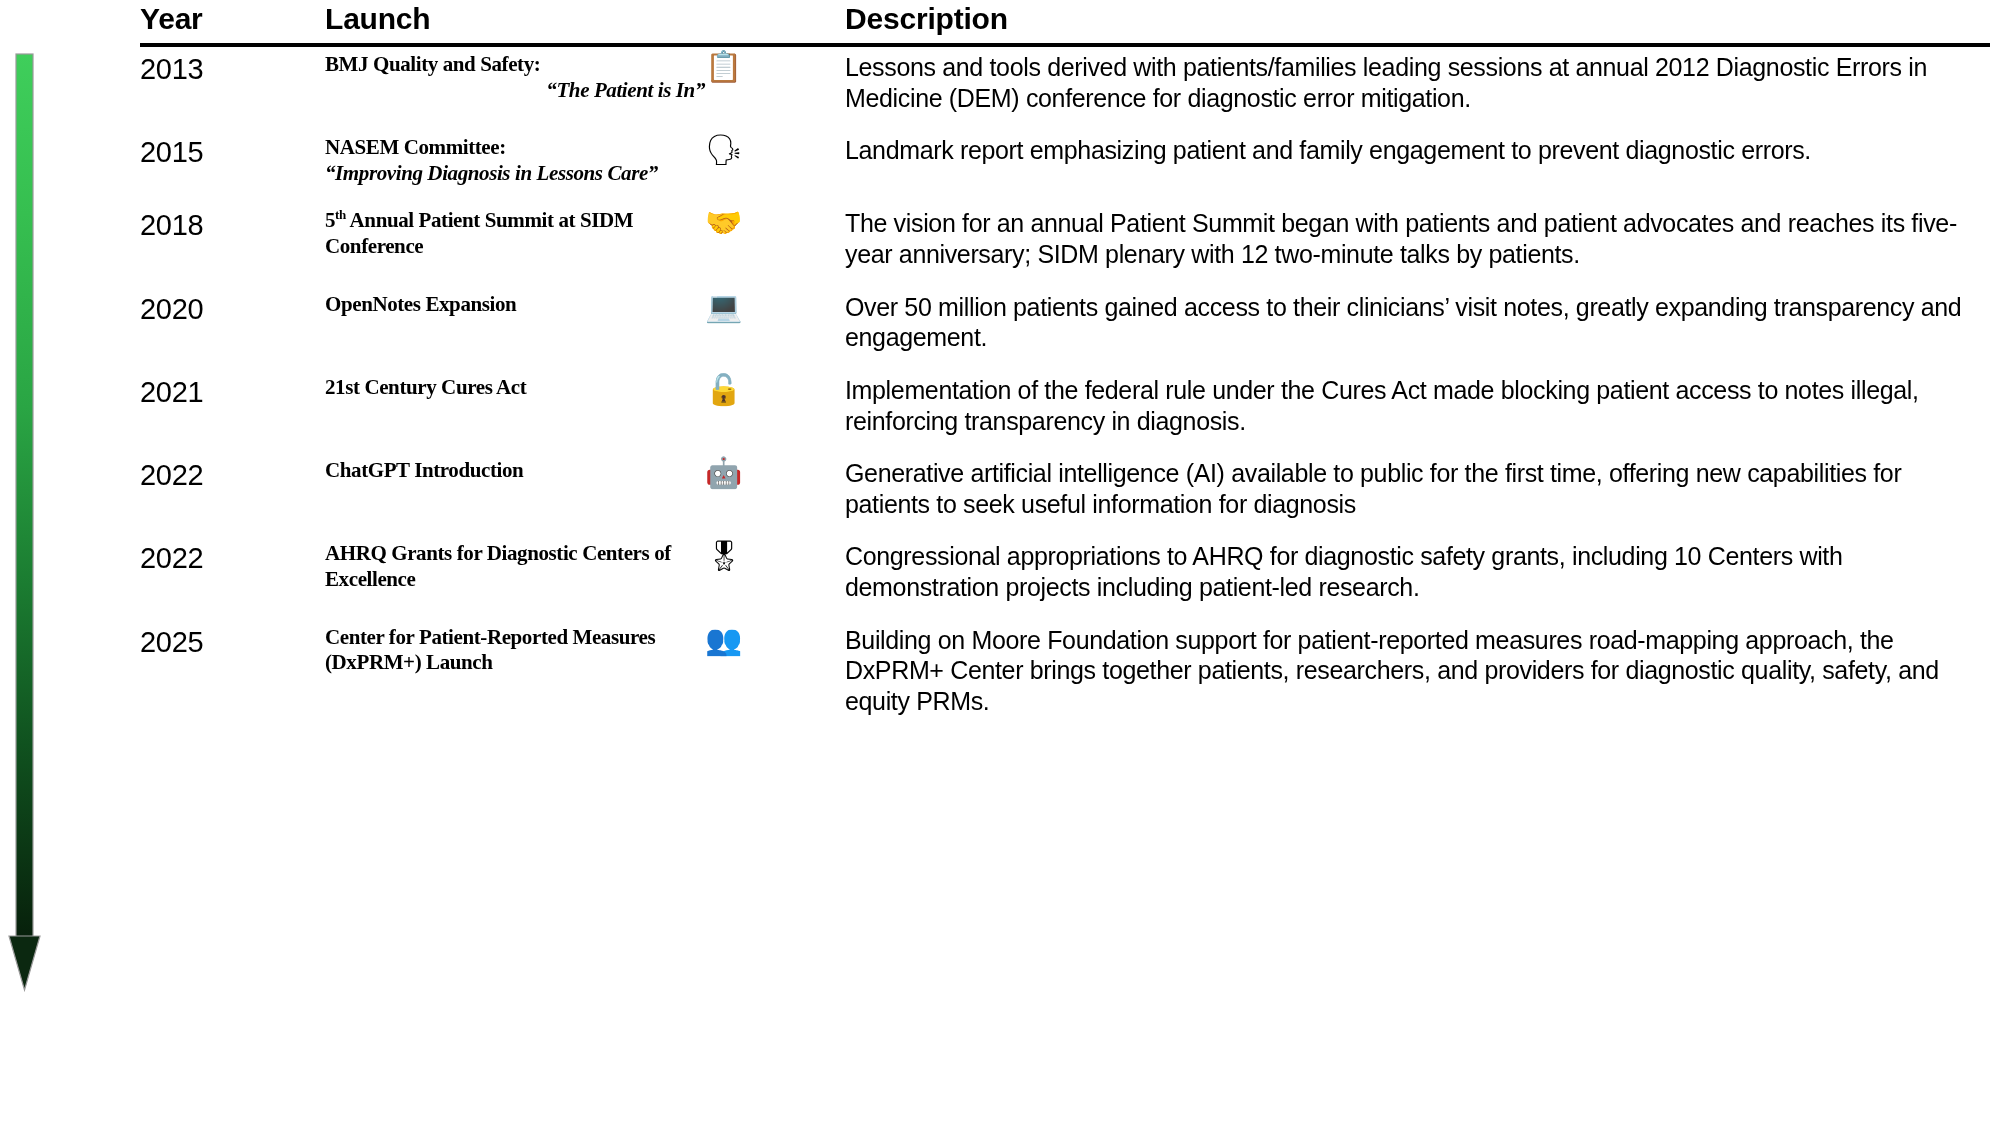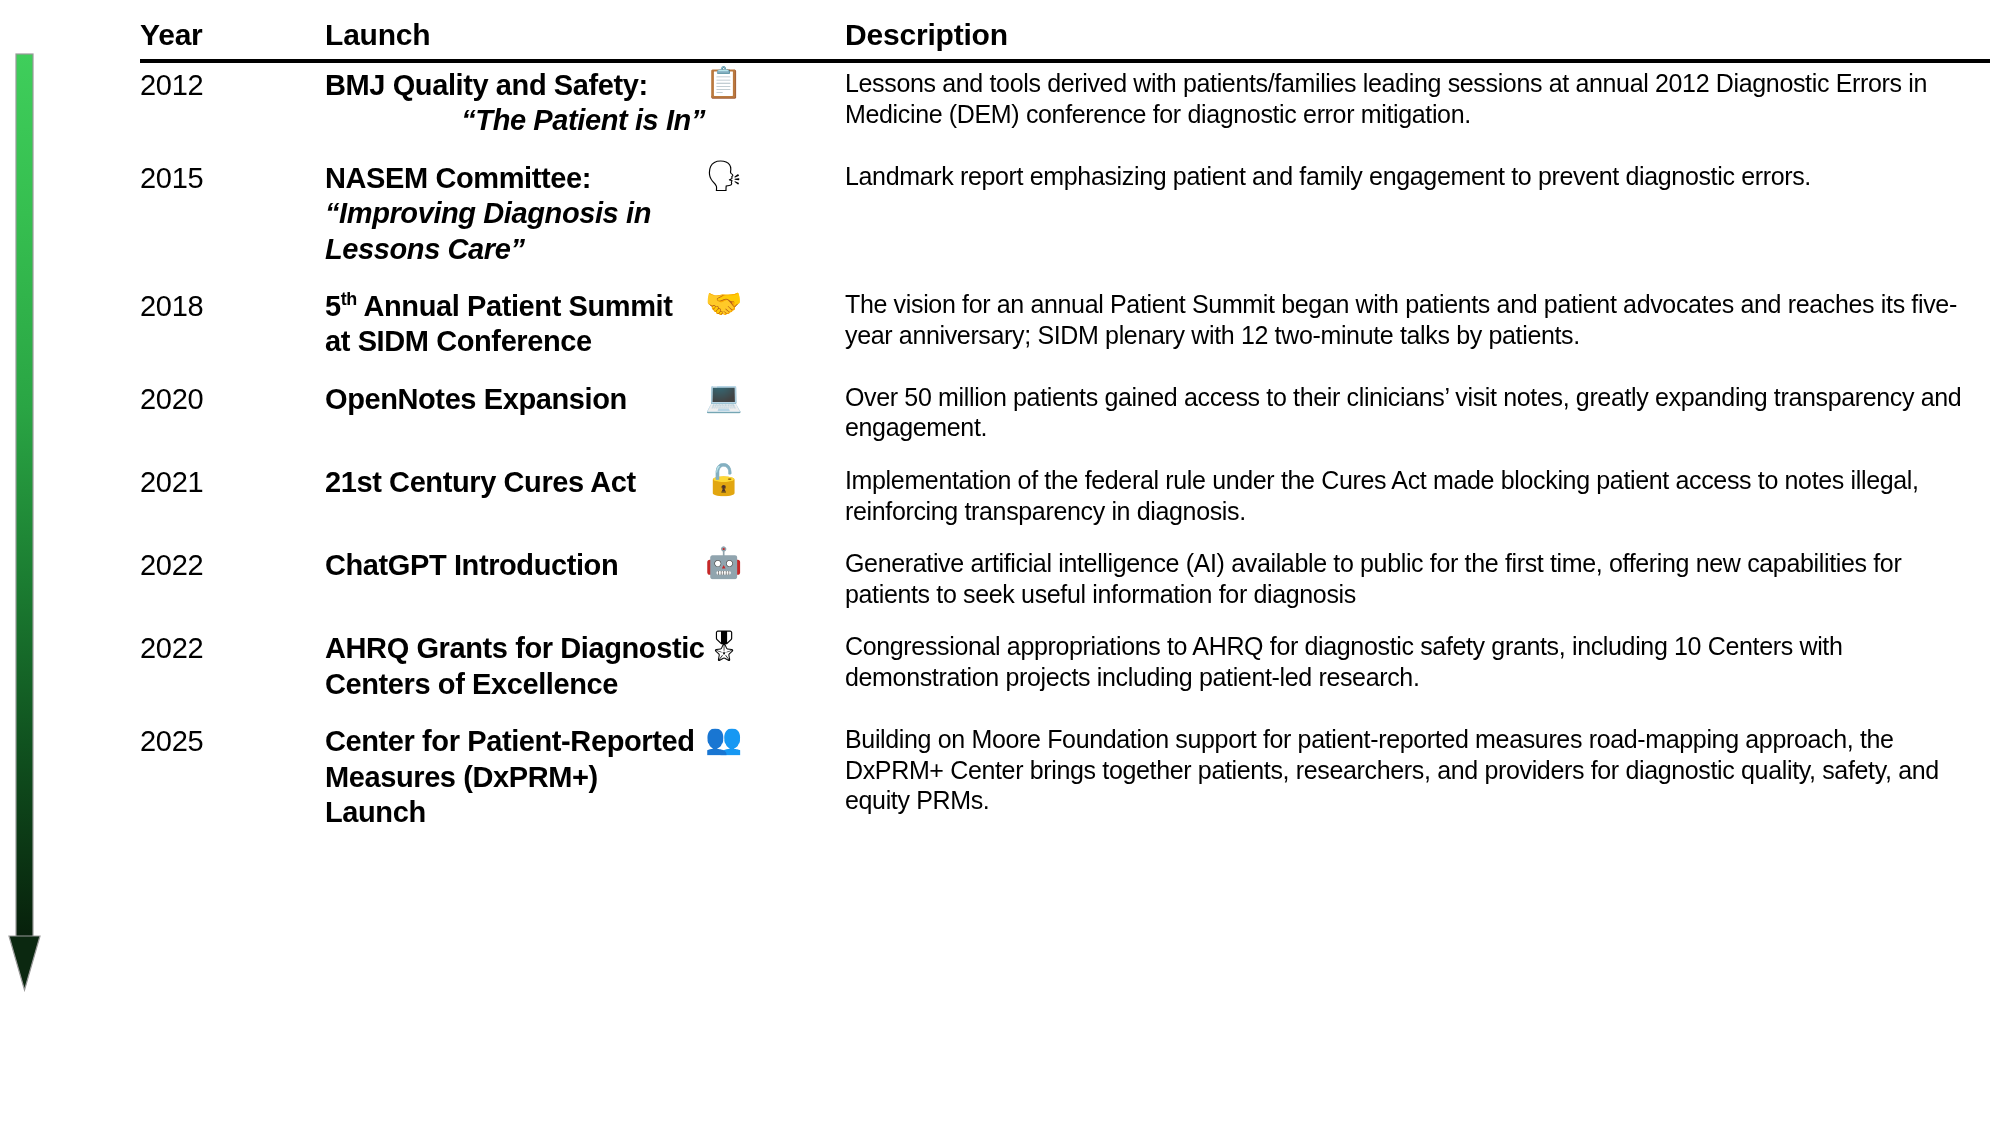--- a/index.html
+++ b/index.html
@@ -37,47 +37,48 @@
     border-collapse: collapse;
     width: 1850px;
     table-layout: fixed;
   }
   table.timeline thead th {
     text-align: left;
     vertical-align: bottom;
     font-size: 30px;
     font-weight: bold;
     letter-spacing: -0.2px;
-    padding: 18px 0 7px 0;
+    padding: 2px 0 7px 0;
     border-bottom: 4px solid #000;
   }
   col.c-year  { width: 185px; }
   col.c-title { width: 380px; }
   col.c-icon  { width: 140px; }
   col.c-desc  { width: 1145px; }
 
   table.timeline tbody td {
     vertical-align: top;
     padding: 5px 0 17px 0;
     border: none;
   }
   .year {
     font-size: 29px;
     font-weight: normal;
     letter-spacing: -0.3px;
     line-height: 1.22;
     padding-top: 3px;
   }
   .title {
-    font-size: 29px;
+    font-size: 21px;
     font-weight: bold;
     line-height: 1.22;
     letter-spacing: -0.4px;
     padding-top: 3px;
     padding-right: 10px;
+    font-family: Liberation Serif, serif;
   }
   .title .sub {
     font-weight: bold;
     font-style: italic;
   }
   .title sup {
     font-size: 0.62em;
     vertical-align: super;
     line-height: 0;
   }
@@ -136,21 +137,21 @@
       <tr>
         <th class="h-year">Year</th>
         <th>Launch</th>
         <th></th>
         <th class="h-desc">Description</th>
       </tr>
     </thead>
     <tbody>
 
       <tr>
-        <td class="year">2012</td>
+        <td class="year">2013</td>
         <td class="title">
           <span>BMJ Quality and Safety:</span>
           <span class="sub" style="display: block; text-align: right;">“The Patient is In”</span>
         </td>
         <td class="icon-cell">
           <span class="icon-glyph">📋</span>
         </td>
         <td class="desc">Lessons and tools derived with patients/families leading sessions at annual 2012 Diagnostic Errors in Medicine (DEM) conference for diagnostic error mitigation.</td>
       </tr>
 

